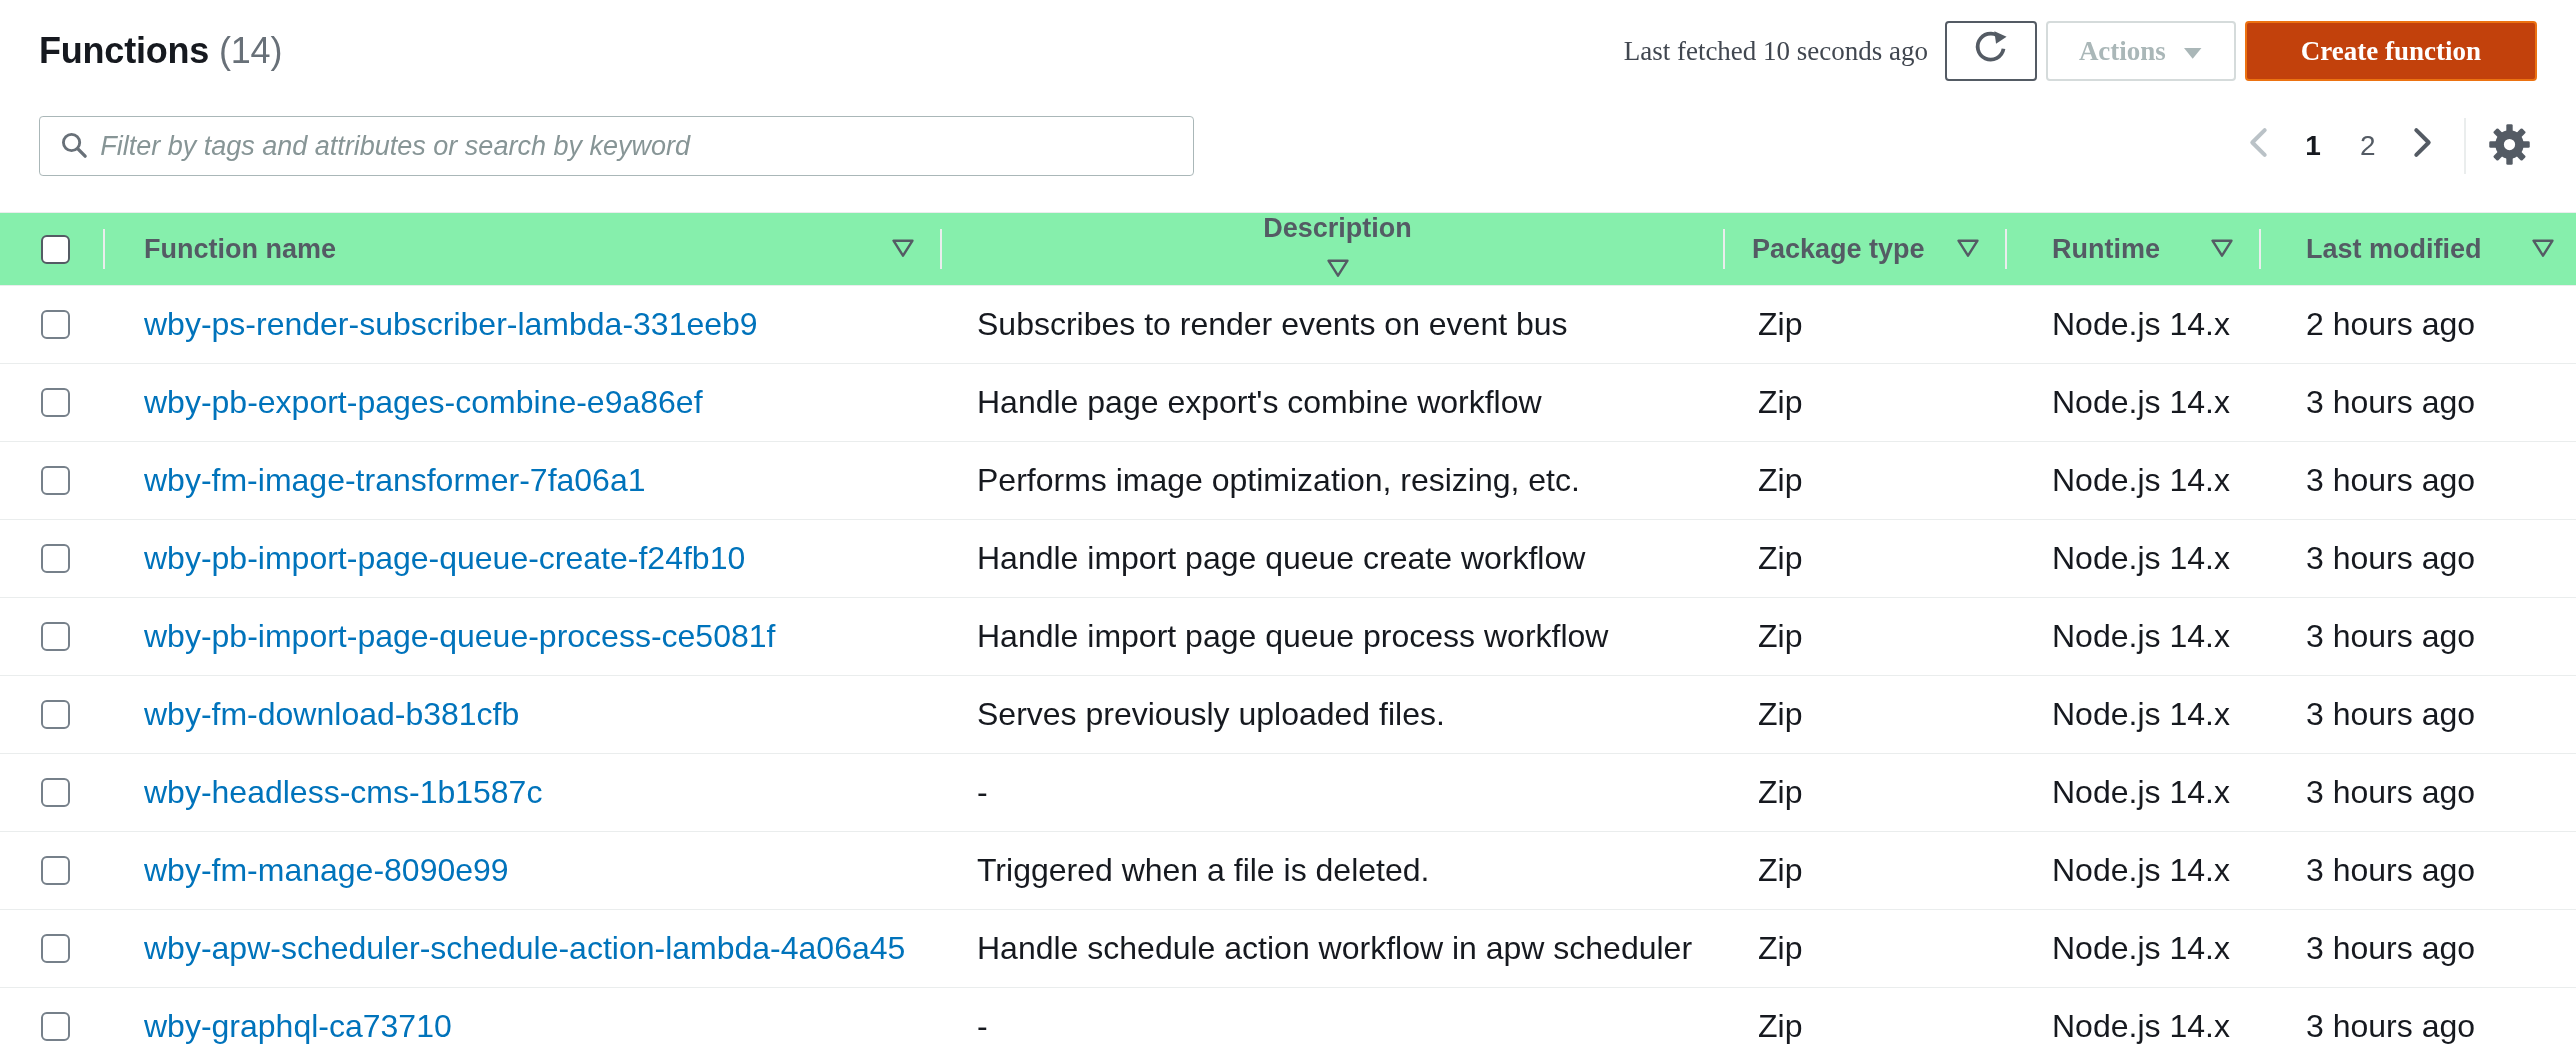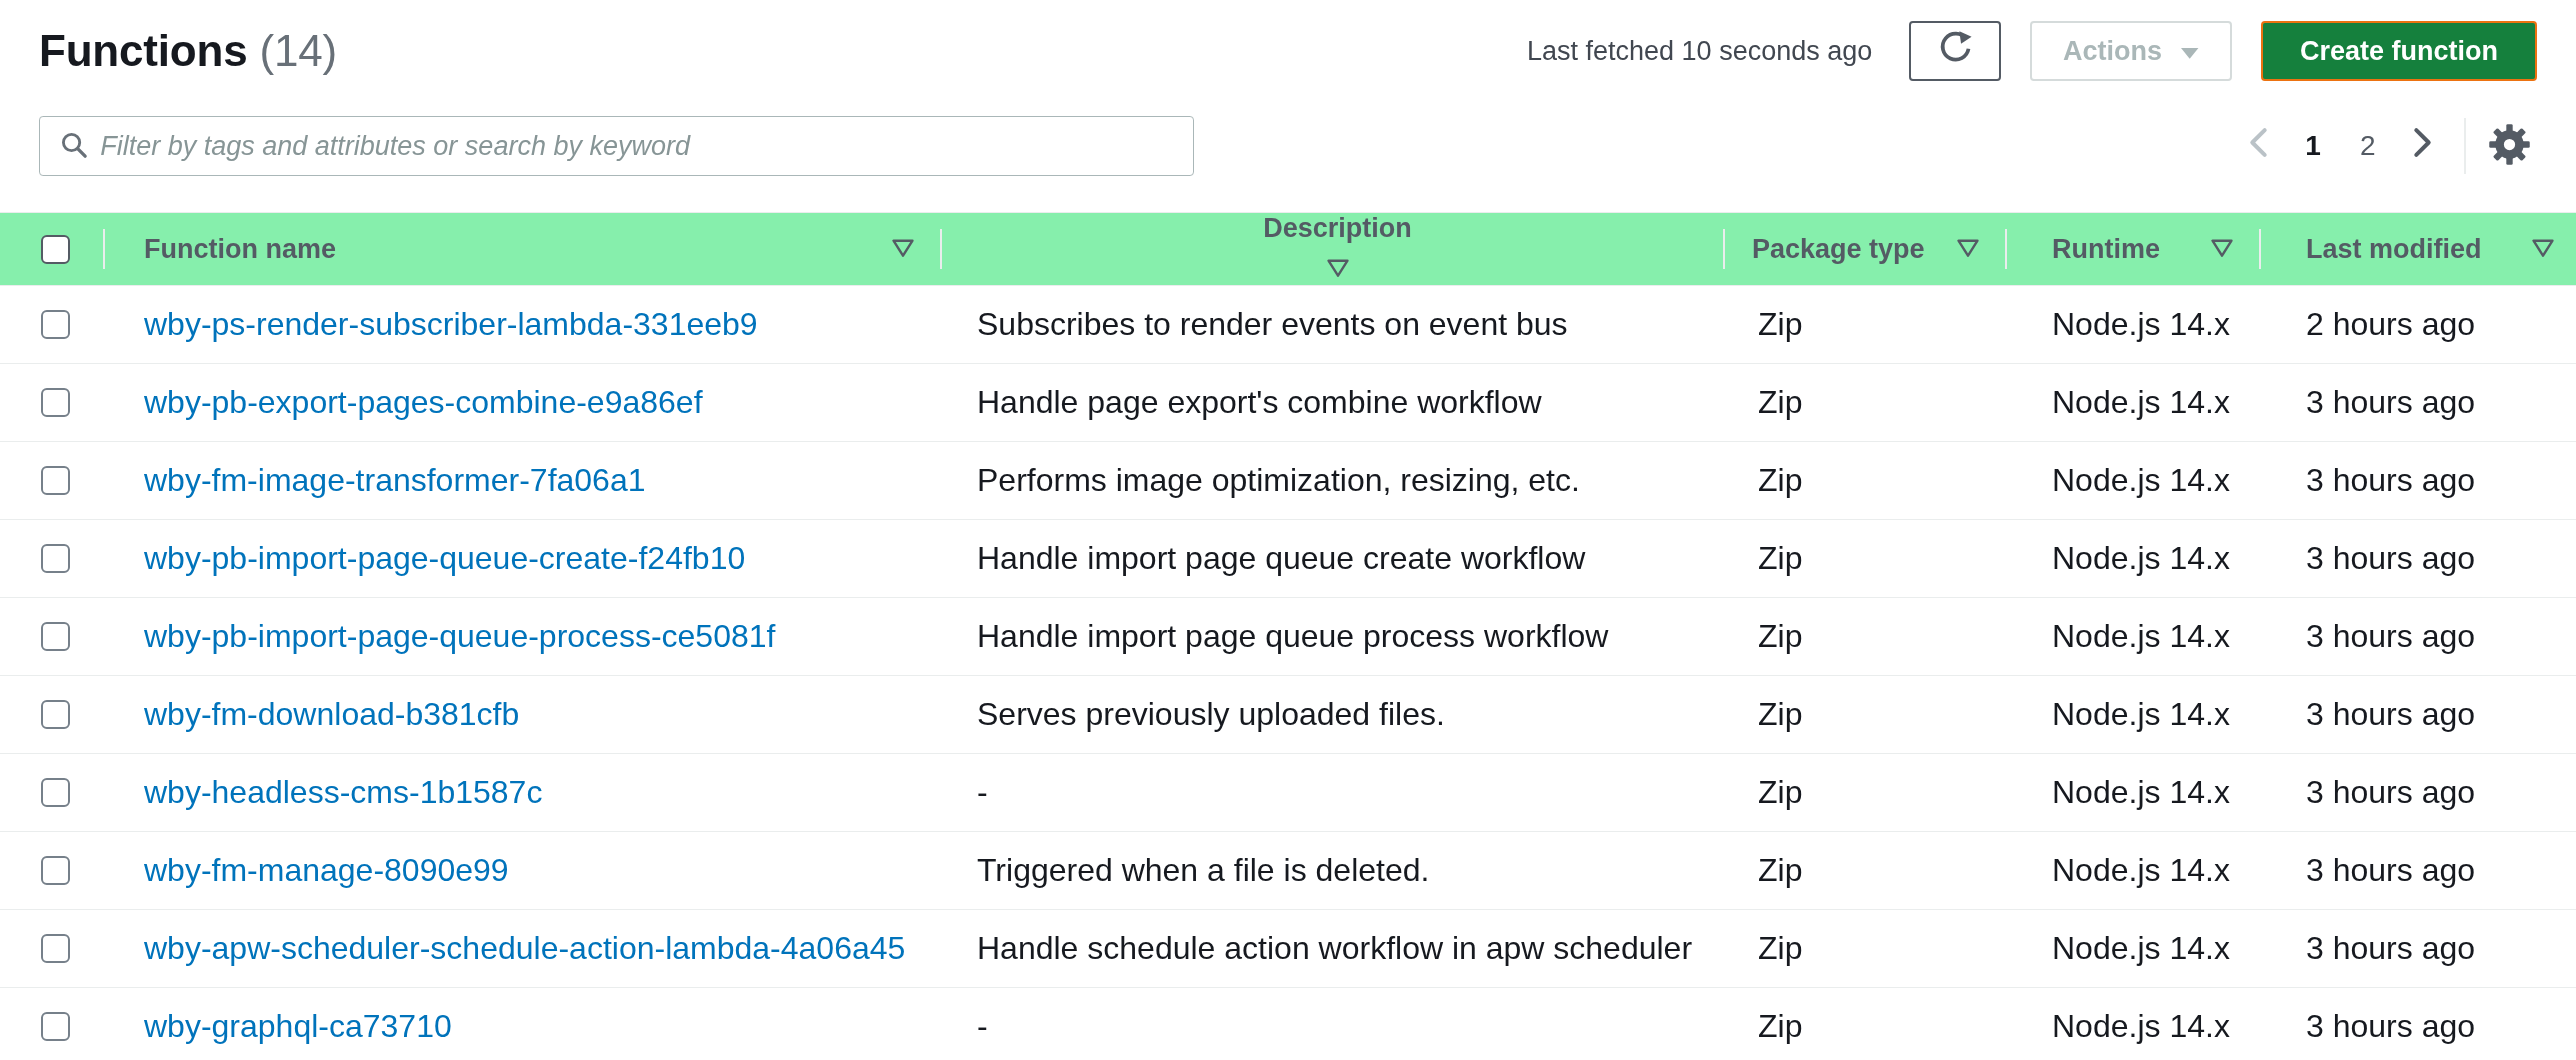--- a/index.html
+++ b/index.html
@@ -1,30 +1,30 @@
 <!DOCTYPE html>
 <html><head>
 <meta charset="utf-8">
 <style>
   * { margin:0; padding:0; box-sizing:border-box; }
   html,body { width:2576px; height:1061px; overflow:hidden; background:#fff;
     font-family:"Liberation Sans", sans-serif; color:#16191f; }
 
   
   .top-row { display:flex; align-items:center; padding:21.4px 39px 0 39px; }
-  .page-title { font-size:44px; font-weight:bold; letter-spacing:-0.2px; }
+  .page-title { font-size:36px; font-weight:bold; letter-spacing:-0.2px; }
   .page-title .count { color:#687078; font-weight:normal; }
-  .controls { margin-left:auto; display:flex; align-items:center; gap:29px; }
+  .controls { margin-left:auto; display:flex; align-items:center; gap:9px;font-family:Liberation Serif, serif; }
   .last-fetched { font-size:27px; color:#414750; margin-right:7.8px; }
   .btn { height:60px; border-radius:3.9px; font-size:27px; font-weight:bold;
     display:inline-flex; align-items:center; justify-content:center;
     background:#fff; cursor:pointer; font-family:inherit; }
   .btn-refresh { width:92px; border:2.9px solid #545b64; }
   .btn-actions { border:2.9px solid #d5dbdb; color:#aab7b8; padding:0 31px; gap:17.5px; }
-  .btn-create { background:#15803d; border:2.9px solid #ec7211; color:#fff; padding:0 37px; }
+  .btn-create { background:#c2410c; border:2.9px solid #ec7211; color:#fff; padding:0 54px; }
 
   
   .second-row { display:flex; align-items:center; padding:0 39px; margin-top:35px; }
   .search { width:1155px; height:60px; border:1.9px solid #aab7b8; border-radius:3.9px;
     display:flex; align-items:center; padding:0 15.5px 0 17.5px; gap:11.7px; background:#fff; }
   .search input { border:none; outline:none; flex:1; font-size:27px; font-family:inherit;
     color:#16191f; background:transparent; }
   .search input::placeholder { color:#879596; font-style:italic; }
   .pager { margin-left:auto; display:flex; align-items:center; }
   .page-btn { min-width:45px; height:52px; display:flex; align-items:center; justify-content:center;

